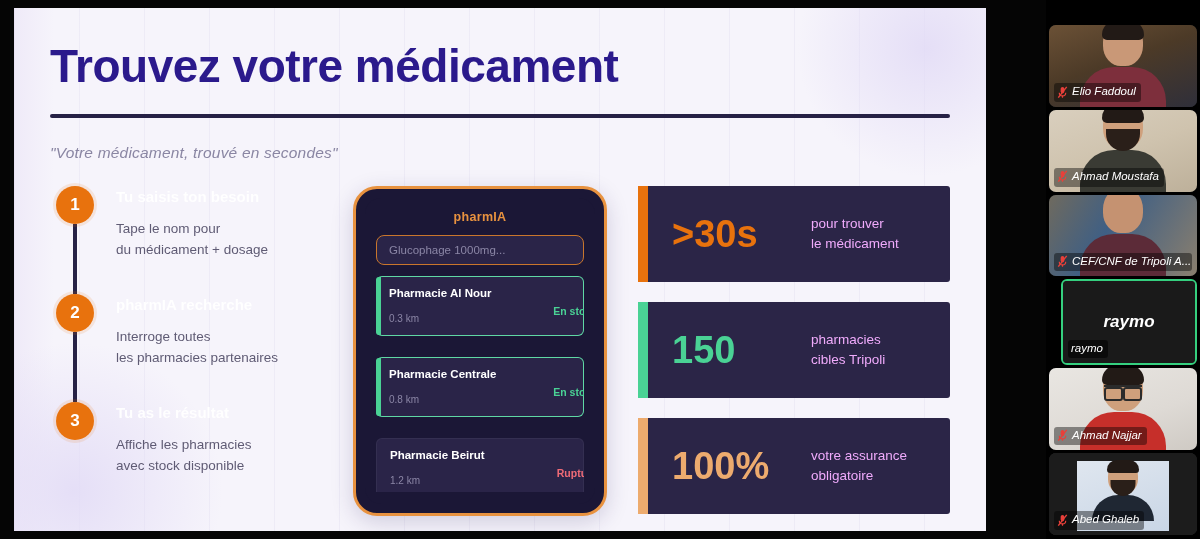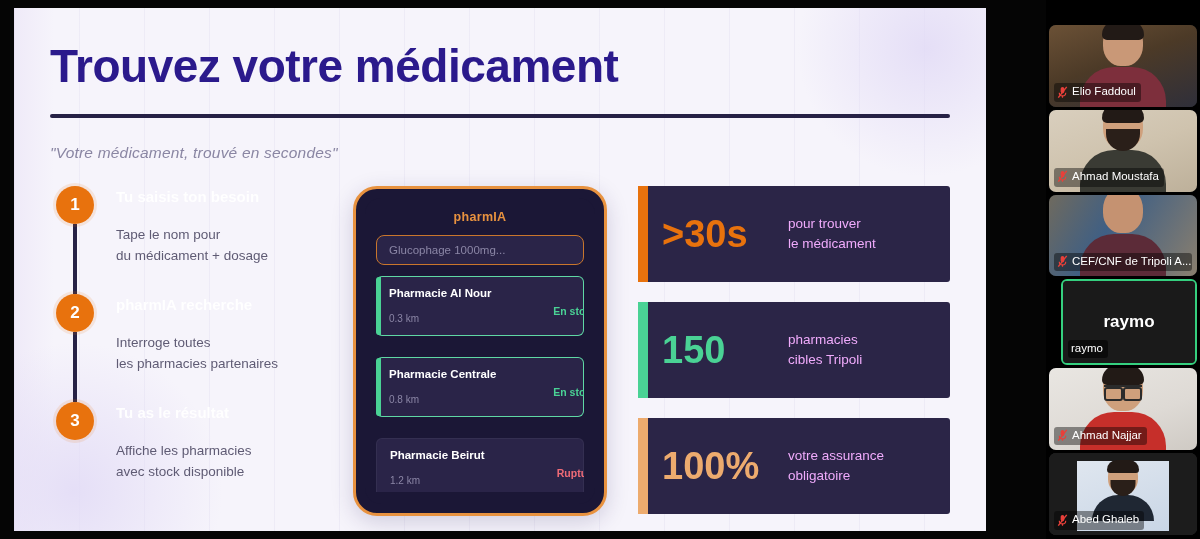--- a/index.html
+++ b/index.html
@@ -155,21 +155,21 @@
   .step:last-child .step-line { display: none; }
 
   .step-body { padding-top: 2px; }
 
   .step-heading {
     font-size: 15px;
     font-weight: 700;
     
     color: rgba(255,255,255,0.92);
     line-height: 1.2;
-    margin-bottom: 18px;
+    margin-bottom: 12px;
     white-space: nowrap;
   }
 
   .step-text {
     font-size: 13.5px;
     color: #5f5b74;
     line-height: 1.56;
   }
 
   
@@ -285,22 +285,22 @@
     padding-top: 0;
   }
 
   .stat-card {
     position: relative;
     background: #2b2547;
     height: 96px;
     border-radius: 3px;
     display: flex;
     align-items: center;
-    padding-left: 24px;
-    gap: 18px;
+    padding-left: 34px;
+    gap: 31px;
   }
   .stat-card::before {
     content: "";
     position: absolute;
     left: 0; top: 0; bottom: 0;
     width: 10px;
   }
   .stat-card.accent-orange::before { background: #e8720d; }
   .stat-card.accent-green::before  { background: #4ad295; }
   .stat-card.accent-peach::before  { background: #edab6e; }
@@ -326,20 +326,21 @@
     position: absolute;
     right: 0;
     top: 0;
     width: 154px;
     height: 539px;
     padding: 25px 3px 4px 3px;
     display: flex;
     flex-direction: column;
     gap: 3px;
     background: #000000;
+    font-style: italic;
   }
 
   .tile {
     position: relative;
     flex: 1 1 0;
     border-radius: 7px;
     overflow: hidden;
     background: #2d2d2d;
   }
   .tile.active {

